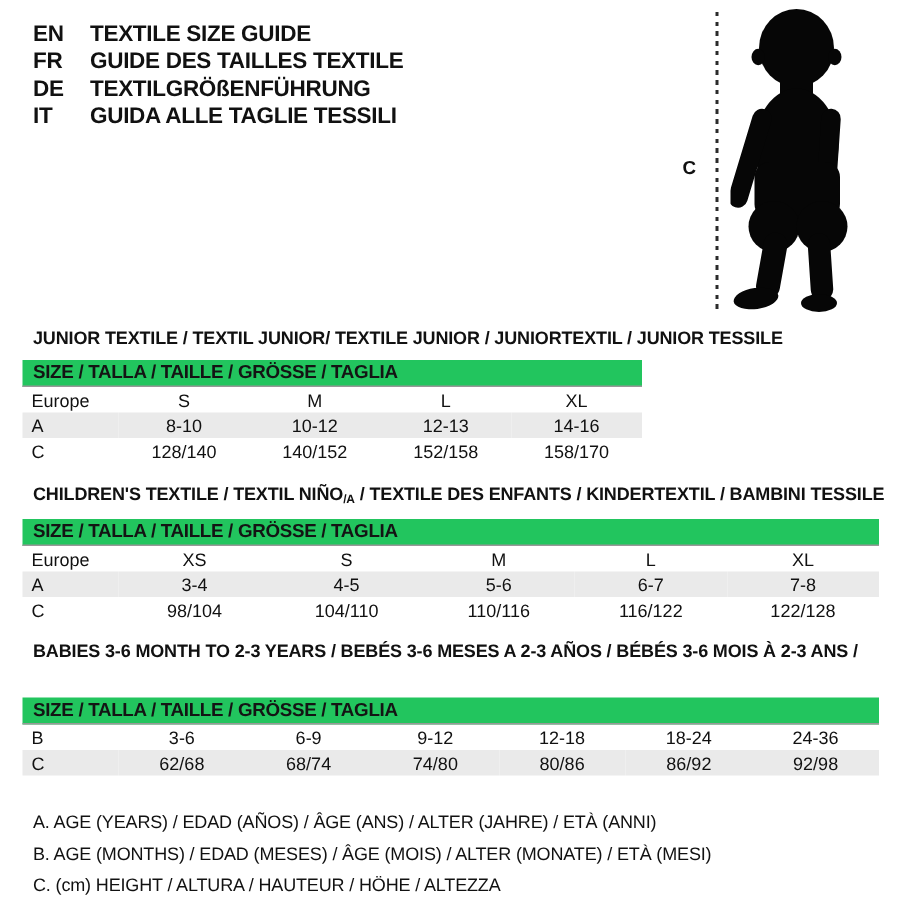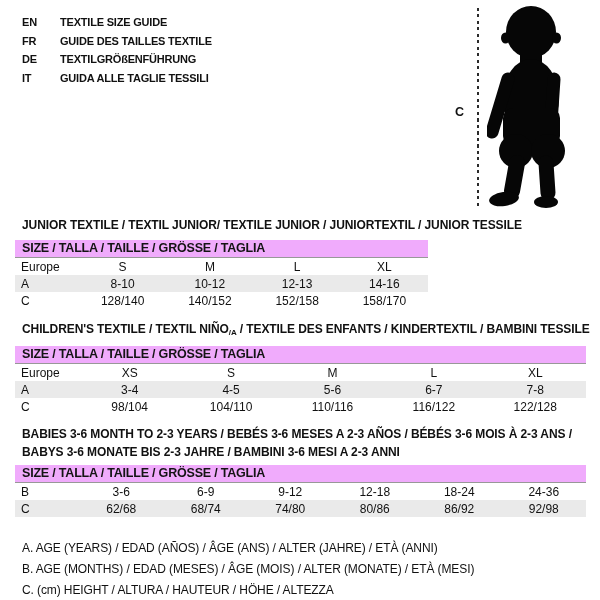--- a/index.html
+++ b/index.html
@@ -5,21 +5,21 @@
   html,body { margin:0; padding:0; }
   body {
     width:600px; height:600px; background:#ffffff;
     font-family:"Liberation Sans", sans-serif; color:#111;
     position:relative; overflow:hidden;
     -webkit-font-smoothing:antialiased;
   }
   .abs { position:absolute; }
 
   
-  .langs { left:22px; top:13px; font-weight:bold; font-size:11px; letter-spacing:-0.2px; }
+  .langs { left:22px; top:13px; font-weight:bold; font-size:15px; letter-spacing:-0.2px; }
   .lang-row { display:flex; height:18.5px; align-items:center; }
   .lang-code { width:38px; flex:0 0 38px; }
 
   
   .figure-line { left:477px; top:8px; width:2px; height:198px;
     background:repeating-linear-gradient(to bottom, #2b2b2b 0px, #2b2b2b 3px, transparent 3px, transparent 6.5px); }
   .figure-c { left:455px; top:105px; font-weight:bold; font-size:12.5px; }
   .silhouette { left:487px; top:5px; }
 
   
@@ -28,21 +28,21 @@
   #children-title { left:22px; top:322px; }
   #babies-title   { left:22px; top:426px; line-height:17.5px; }
   .sub-a { font-size:8px; vertical-align:-2px; }
 
   
   .size-table { font-size:12px; }
   #junior-table   { left:15px; top:240px; width:413px; }
   #children-table { left:15px; top:346px; width:571px; }
   #babies-table   { left:15px; top:465px; width:571px; }
 
-  .size-bar { background:#f0abfc; color:#141414; font-weight:bold; font-size:12.5px;
+  .size-bar { background:#22c55e; color:#141414; font-weight:bold; font-size:12.5px;
     letter-spacing:-0.2px; padding:1px 0 2px 7px; border-bottom:1px solid #989898; }
   .stable { display:table; width:100%; table-layout:fixed; }
   .trow { display:table-row; }
   .trow.shaded { background:#eaeaea; }
   .tcell { display:table-cell; text-align:center; padding:1.5px 0; vertical-align:middle; }
   .tlabel { text-align:left; padding-left:6px; width:58px;margin-left:16px; }
 
   
   #notes { left:22px; top:538px; font-weight:normal; font-size:12px; line-height:21px; letter-spacing:-0.1px; white-space:nowrap; }
 </style>
@@ -144,21 +144,20 @@
       <div class="tcell">104/110</div>
       <div class="tcell">110/116</div>
       <div class="tcell">116/122</div>
       <div class="tcell">122/128</div>
     </div>
   </div>
 </div>
 
 <div class="abs sec-title" id="babies-title">
   <div>BABIES 3-6 MONTH TO 2-3 YEARS / BEBÉS 3-6 MESES A 2-3 AÑOS / BÉBÉS 3-6 MOIS À 2-3 ANS /</div>
-  <div>BABYS 3-6 MONATE BIS 2-3 JAHRE / BAMBINI 3-6 MESI A 2-3 ANNI</div>
 </div>
 <div class="abs size-table" id="babies-table">
   <div class="size-bar">SIZE / TALLA / TAILLE / GRÖSSE / TAGLIA</div>
   <div class="stable">
     <div class="trow">
       <div class="tcell tlabel">B</div>
       <div class="tcell">3-6</div>
       <div class="tcell">6-9</div>
       <div class="tcell">9-12</div>
       <div class="tcell">12-18</div>

